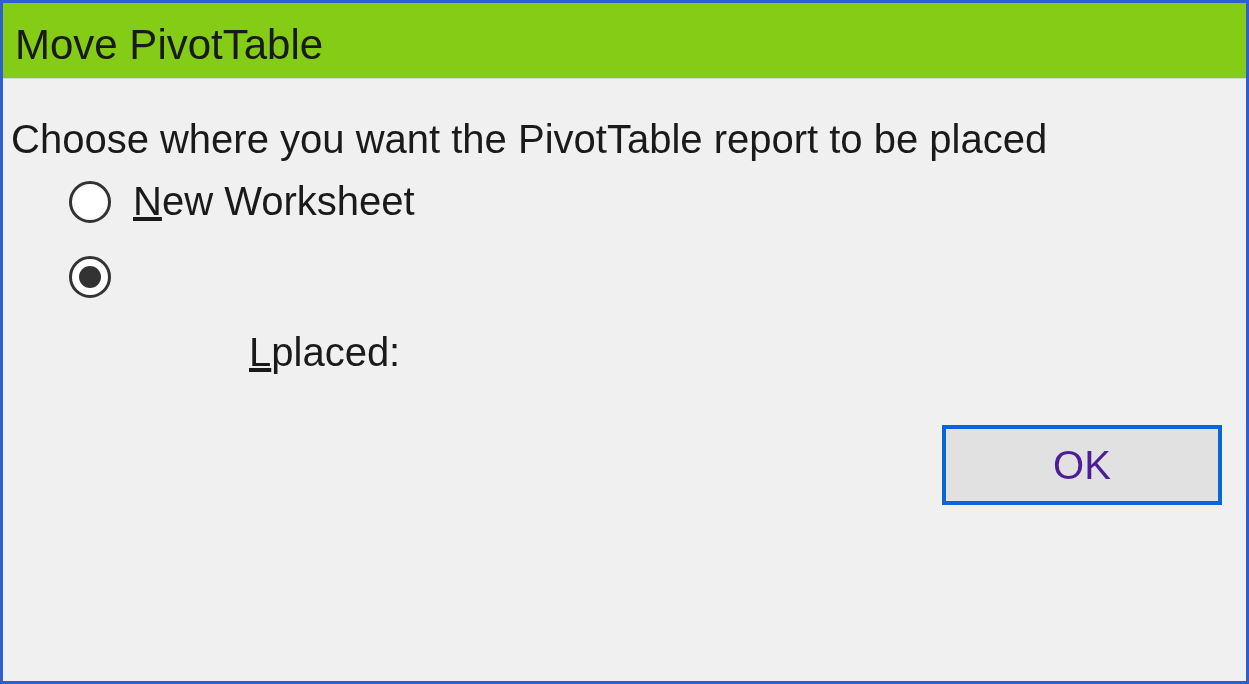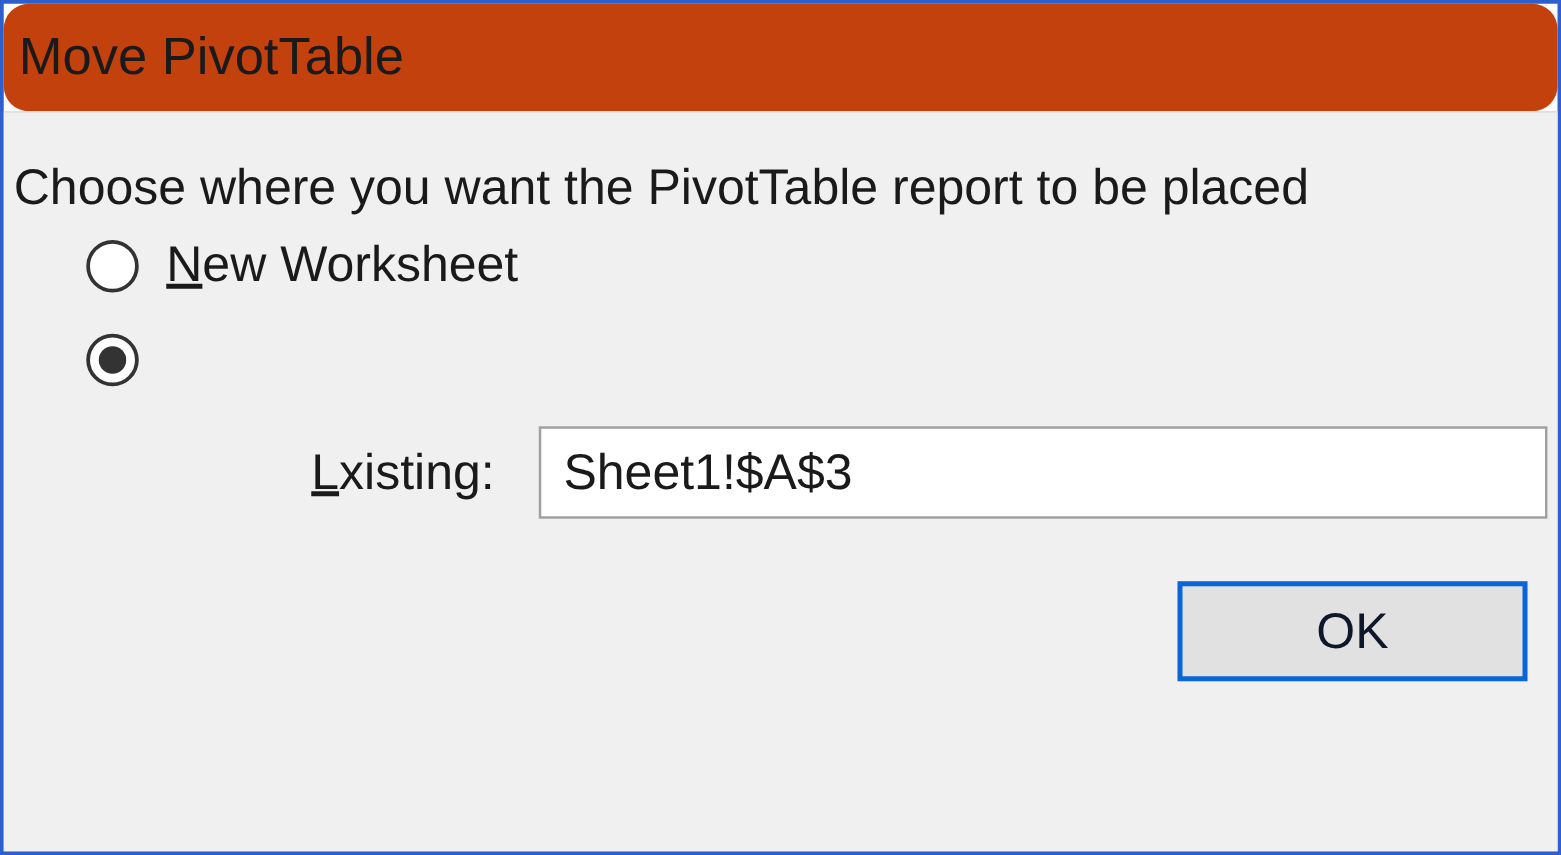--- a/index.html
+++ b/index.html
@@ -15,23 +15,22 @@
       overflow: hidden;
     }
     .dialog {
       width: 100%;
       height: 100%;
       border: 3px solid #2e5fcf;
       display: flex;
       flex-direction: column;
     }
     .title-area {
-      background: #c2410c;
-      padding: 18px 12px 20px 12px;
-      border-radius: 20px;
+      background: #84cc16;
+      padding: 18px 12px 9px 12px;
     }
     .dialog-title {
       font-size: 42px;
       font-weight: 400;
       color: #1a1a1a;
     }
     .content-area {
       flex: 1;
       background: #f0f0f0;
       border-top: 1px solid #d8d8d8;
@@ -109,21 +108,21 @@
       padding-right: 16px;
       margin-top: 50px;
     }
     .ok-button {
       width: 280px;
       height: 80px;
       border: 4px solid #0a66d8;
       background: #e1e1e1;
       font-size: 40px;
       font-family: inherit;
-      color: #0f172a;
+      color: #4c1d95;
       cursor: pointer;
       display: flex;
       align-items: center;
       justify-content: center;
     }
   </style>
 </head>
 <body>
 
 <div class="dialog">
@@ -140,22 +139,21 @@
         <span class="radio-label"><span class="underline-letter">N</span><span>ew Worksheet</span></span>
       </div>
 
       <div class="radio-row">
         <span class="radio-outer">
           <span class="radio-inner"></span>
         </span>
       </div>
 
       <div class="location-row">
-        <span class="location-label"><span class="underline-letter">L</span><span>xisting:</span></span>
-        <input type="text" class="location-input" value="Sheet1!$A$3" style="">
+        <span class="location-label"><span class="underline-letter">L</span><span>placed:</span></span>
       </div>
 
     </div>
 
     <div class="button-row">
       <button class="ok-button">OK</button>
     </div>
   </div>
 </div>
 

